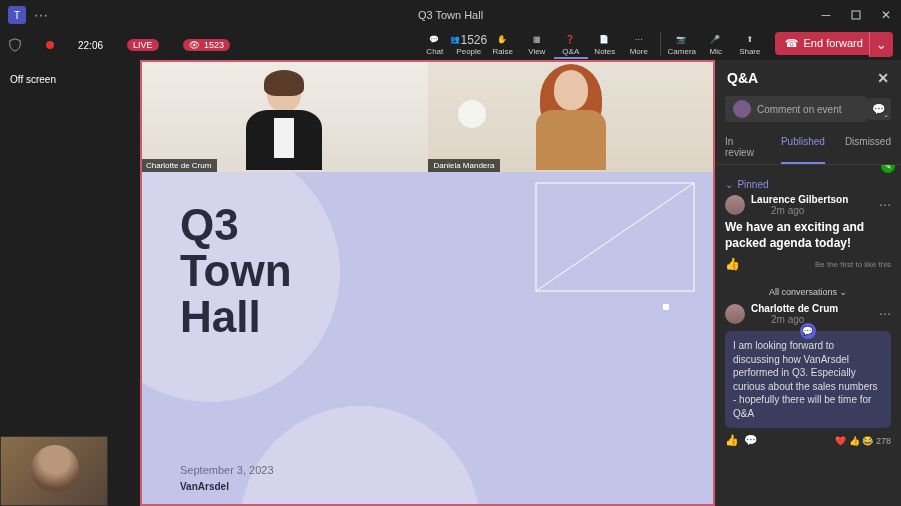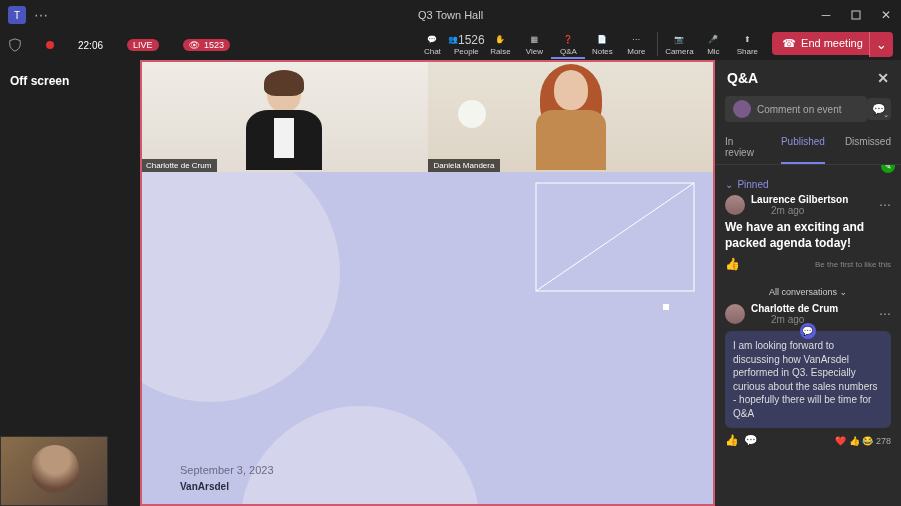--- a/index.html
+++ b/index.html
@@ -18,21 +18,21 @@
 .pill { background:#c4314b; border-radius:8px; padding:1px 6px; display:flex; align-items:center; gap:4px; font-size:9px; }
 .toolbar-center { flex:1; }
 .toolbar-actions { display:flex; gap:0; align-items:flex-start; }
 .tb-item { display:flex; flex-direction:column; align-items:center; width:34px; font-size:8px; color:#ccc; cursor:pointer; padding:1px 0; }
 .tb-item.active { border-bottom:2px solid #7b83eb; }
 .tb-item .ico { height:14px; display:flex; align-items:center; justify-content:center; }
 .end-btn { background:#c4314b; color:#fff; border:none; border-radius:4px; padding:5px 10px; font-size:11px; display:flex; align-items:center; gap:5px; margin-left:8px; }
 .end-split { background:#c4314b; border:none; border-left:1px solid rgba(255,255,255,0.25); color:#fff; padding:5px 6px; border-radius:0 4px 4px 0; margin-left:-4px; }
 .main-row { display:flex; height:446px; }
 .left-col { width:140px; padding:14px 10px; position:relative; }
-.offscreen { font-size:12px; font-weight:700; }
+.offscreen { font-size:10px; font-weight:400; }
 .self-thumb { position:absolute; bottom:0; left:0; width:108px; height:70px; background:linear-gradient(135deg,#8a6d4a,#55443a); border:1px solid #333; overflow:hidden; }
 .self-thumb .person { position:absolute; left:30px; top:8px; width:48px; height:48px; border-radius:50%; background:radial-gradient(circle at 50% 30%,#b9977a 35%,#6a4a3a 70%); }
 .stage-col { flex:1; position:relative; background:#000; }
 .stage-border { position:absolute; inset:0; border:2px solid #d05a6b; }
 .video-row { display:flex; height:112px; }
 .vtile { flex:1; position:relative; background:#e8e4dd; overflow:hidden; }
 .vtile .bg1 { position:absolute; inset:0; background:linear-gradient(#f0ece6,#e2dcd3); }
 .vtile .bg2 { position:absolute; inset:0; background:linear-gradient(#e8e2d6,#ddd4c5); }
 .vp1 { position:absolute; left:50%; top:14px; transform:translateX(-50%); width:60px; height:90px; }
 .vp1 .head { width:34px; height:38px; background:#e6c4a8; border-radius:50% 50% 45% 45%; margin:0 auto; }
@@ -151,21 +151,21 @@
     <div class="tb-item">
         <span class="ico">🎤</span>
         <span>Mic</span>
       </div>
     <div class="tb-item">
         <span class="ico">⬆</span>
         <span>Share</span>
       </div>
     <button class="end-btn">
         <span>☎</span>
-        <span>End meeting</span>
+        <span>End forward</span>
       </button>
     <button class="end-split">⌄</button>
   </div>
 </div>
 
 <div class="main-row">
   <div class="left-col">
     <div class="offscreen">Off screen</div>
     <div class="self-thumb">
         <div class="person"></div>
@@ -195,20 +195,25 @@
       </div>
     </div>
     <div class="slide">
       <div class="circle1"></div>
         <div class="circle2"></div>
       <div class="tri"><svg viewBox="0 0 160 110">
             <rect x="1" y="1" width="158" height="108" fill="none" stroke="#fff" stroke-width="1"></rect>
             <line x1="1" y1="109" x2="159" y2="1" stroke="#fff" stroke-width="1"></line>
           </svg></div>
       <div class="sq-handle"></div>
+      <div class="slide-title">
+        <div>Q3</div>
+        <div>Town</div>
+        <div>Hall</div>
+      </div>
       <div class="slide-date">September 3, 2023</div>
       <div class="slide-brand">VanArsdel</div>
     </div>
     <div class="stage-border"></div>
   </div>
 
   <div class="qa-col">
     <div class="qa-header">
       <span>Q&amp;A</span>
       <span class="qa-close">✕</span>

